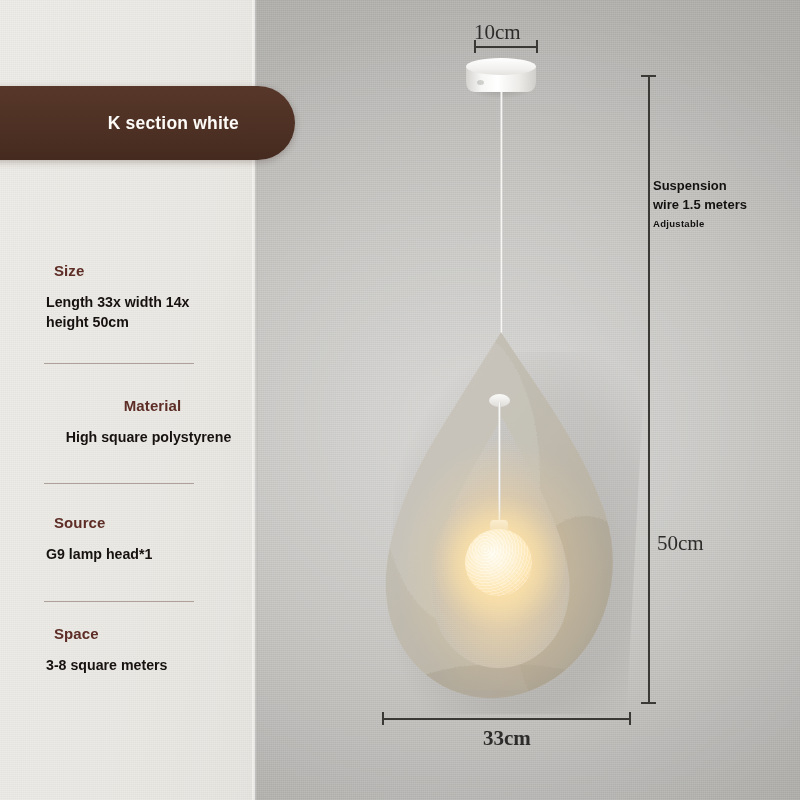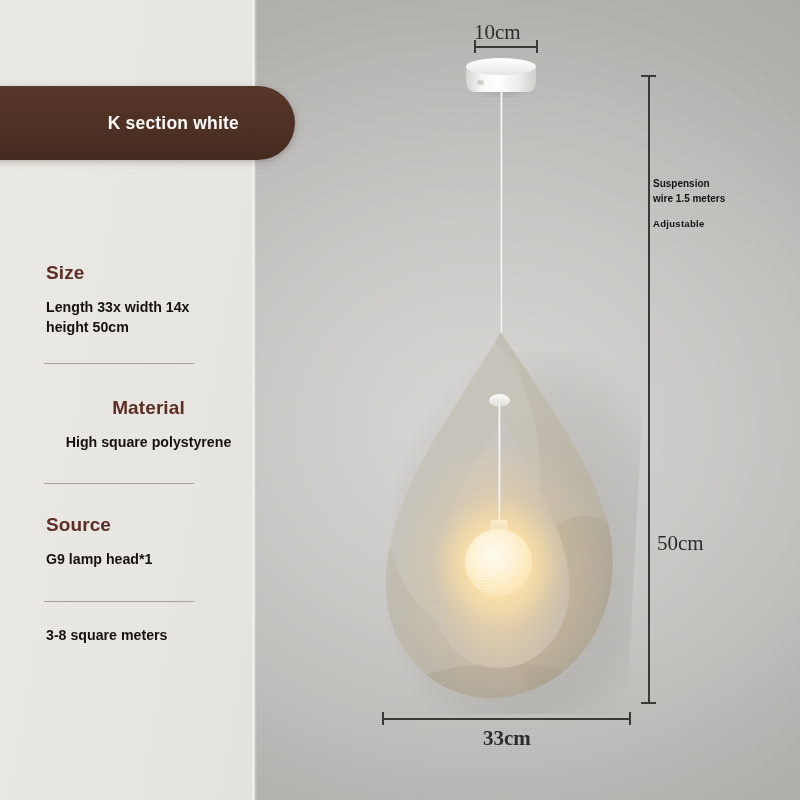--- a/index.html
+++ b/index.html
@@ -87,24 +87,24 @@
   }
 
   
   .spec {
     position: absolute;
     left: 46px;
     width: 205px;
   }
   .spec-label {
     color: #5d2d26;
-    font-size: 19px;
+    font-size: 15px;
     font-weight: bold;
     letter-spacing: .1px;
-    margin: 0 0 13px 0;
+    margin: 0 0 13px 8px;
   }
   .spec-value {
     color: #16120f;
     font-size: 14.2px;
     font-weight: bold;
     line-height: 1.42;
     margin: 0;
   }
   .divider {
     position: absolute;
@@ -250,21 +250,21 @@
     color: #2e2c2a;
     font-family: "Liberation Serif", serif;
     font-size: 21px;
     white-space: nowrap;
   }
 
   
   .note {
     position: absolute;
     color: #141210;
-    font-size: 10px;
+    font-size: 13px;
     font-weight: bold;
     line-height: 1.45;
     white-space: pre-line;
   }
   .note-small {
     position: absolute;
     color: #141210;
     font-size: 9.5px;
     font-weight: bold;
     letter-spacing: .3px;
@@ -378,16 +378,17 @@
   </div>
   <div class="divider" style="top:483px;"></div>
 
   <div class="spec" style="top:514px;">
     <p class="spec-label">Source</p>
     <p class="spec-value">G9 lamp head*1</p>
   </div>
   <div class="divider" style="top:601px;"></div>
 
   <div class="spec" style="top:625px;">
+    <p class="spec-label">Space</p>
     <p class="spec-value">3-8 square meters</p>
   </div>
 
 </div>
 
 </body></html>

